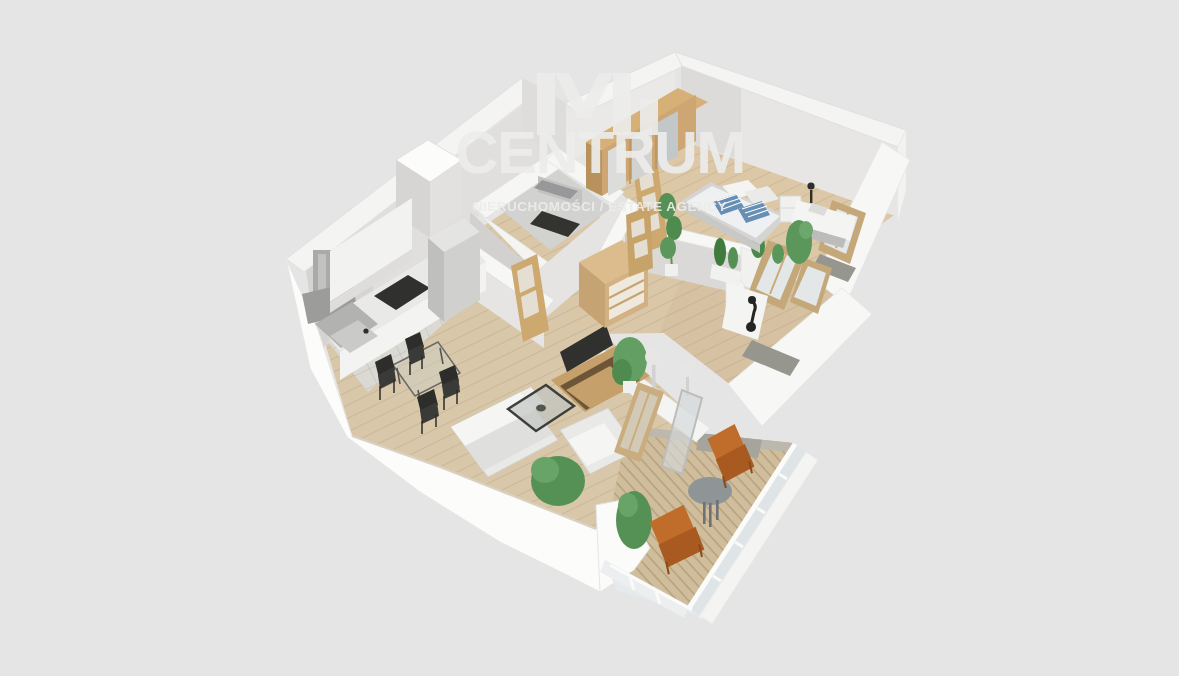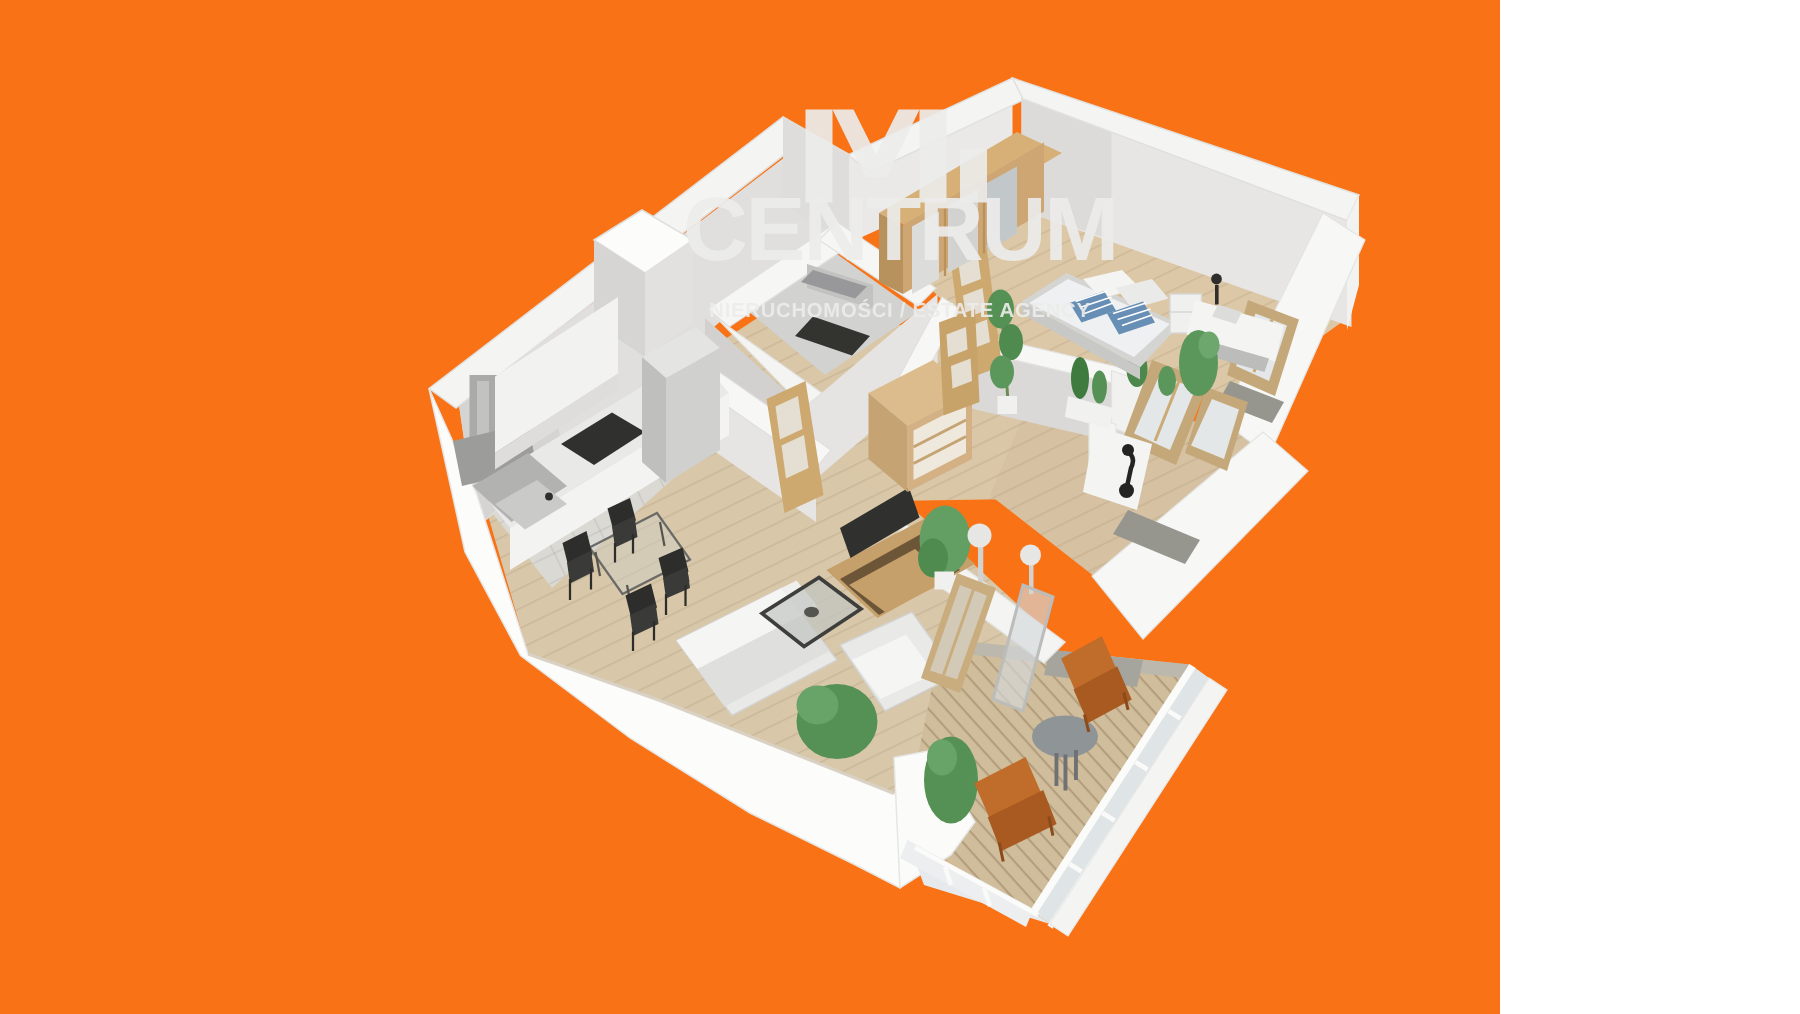--- a/index.html
+++ b/index.html
@@ -1,16 +1,16 @@
 <!DOCTYPE html>
 <html><head>
 <meta charset="utf-8">
 <style>
   html,body{margin:0;padding:0;background:#ffffff;}
-  #stage{position:relative;width:1000px;height:676px;overflow:hidden;background:#f97316;
+  #stage{position:relative;width:1179px;height:676px;overflow:hidden;background:#e5e5e5;
          font-family:"Liberation Sans", sans-serif;}
   svg{position:absolute;left:0;top:0;}
 </style>
 </head>
 <body>
 <div id="stage">
 <svg width="1200" height="676" viewBox="0 0 1200 676">
 <defs>
   <pattern id="plank" width="12" height="12" patternUnits="userSpaceOnUse" patternTransform="rotate(-26)">
     <rect width="12" height="12" fill="none"></rect>

